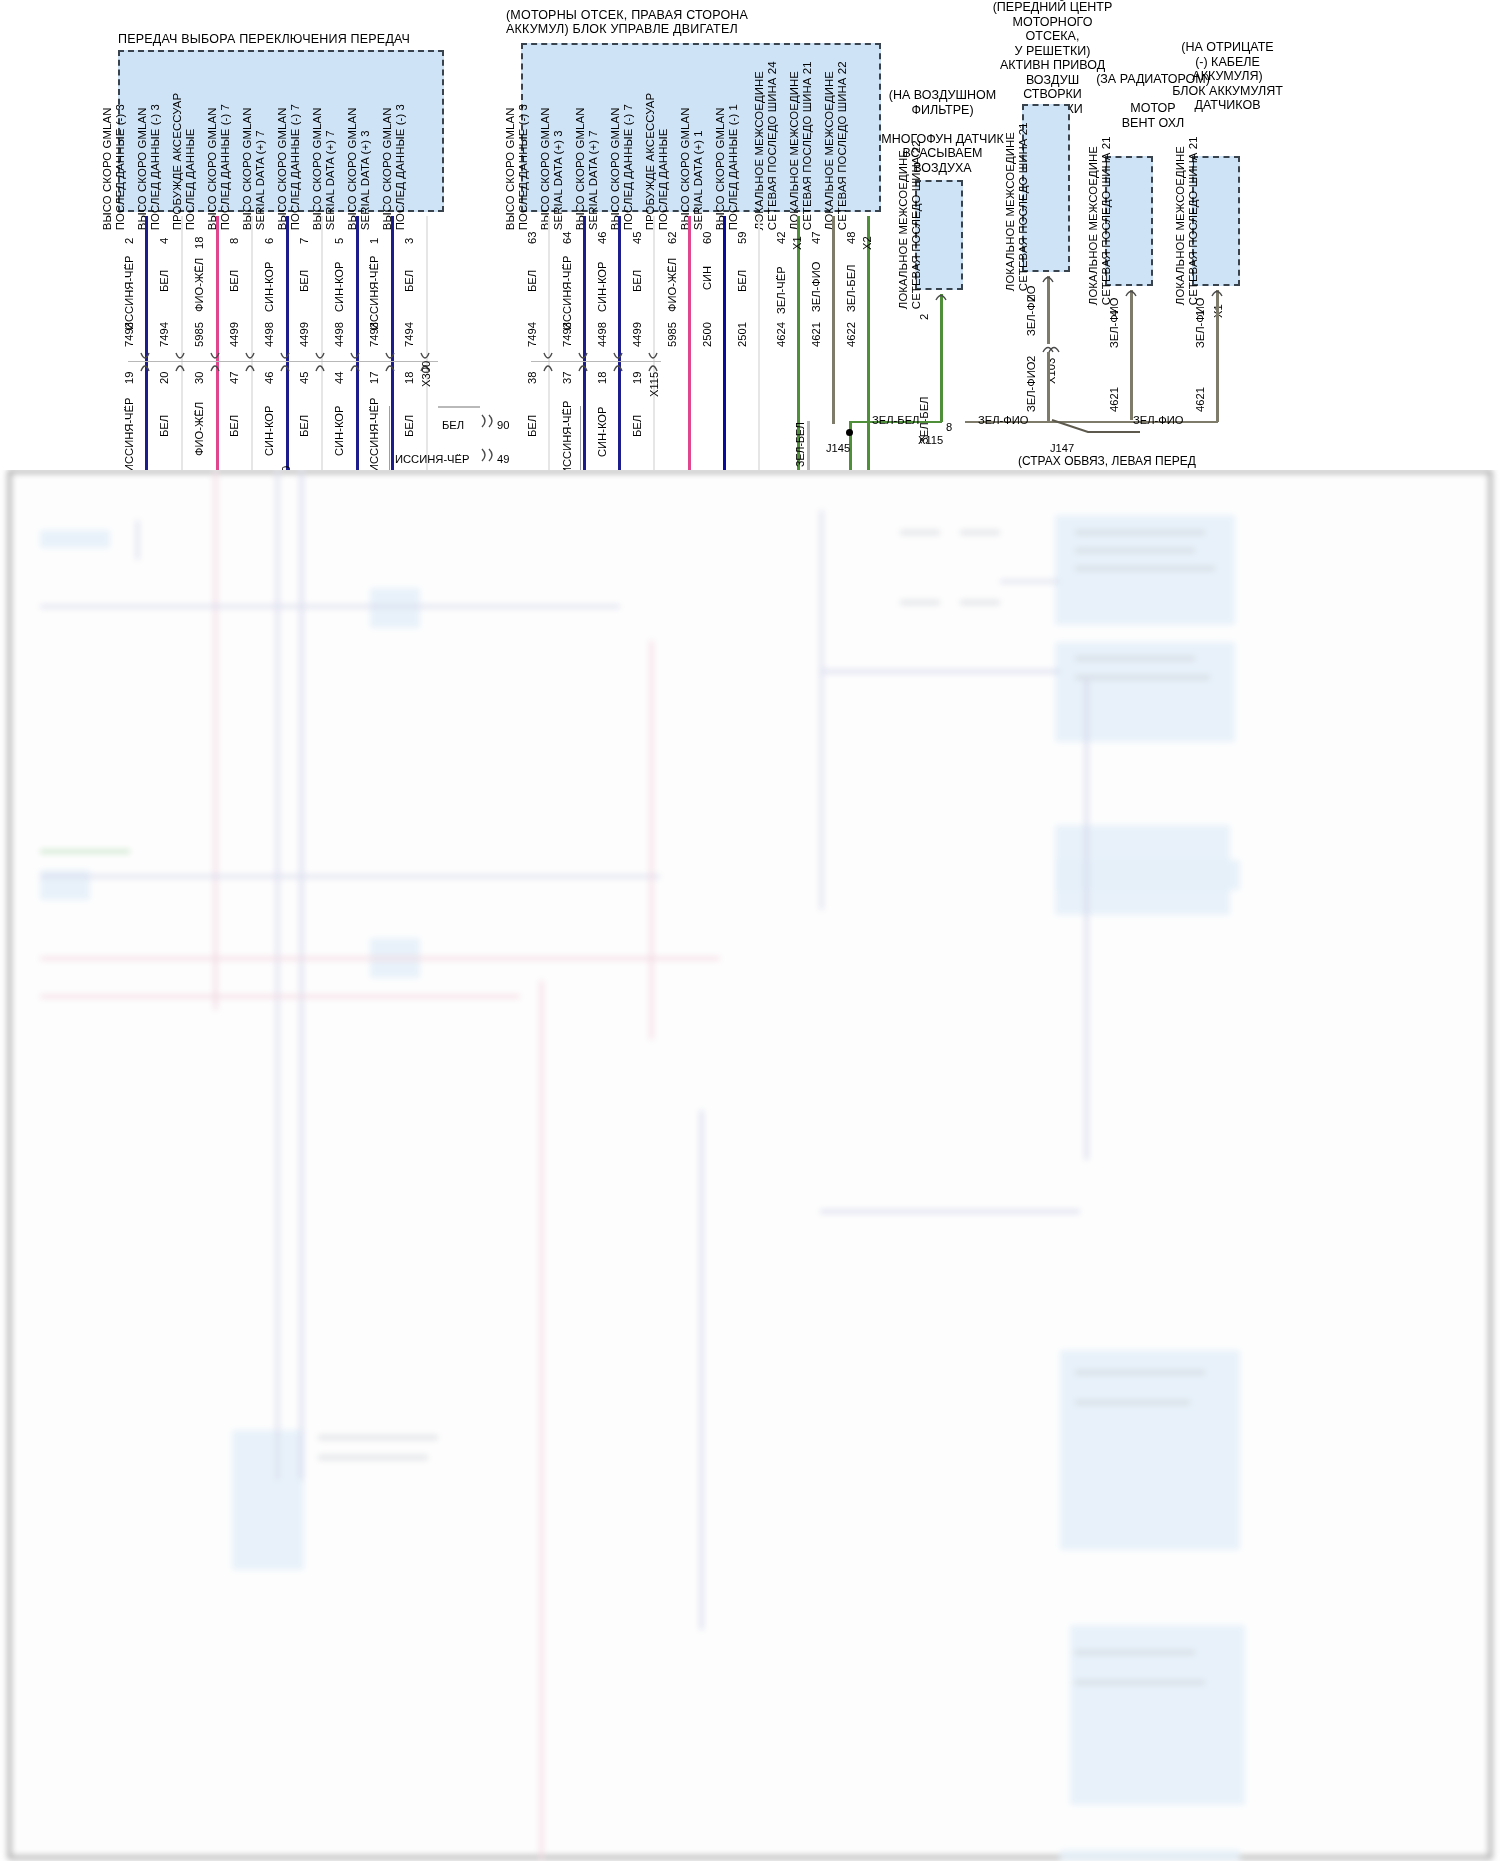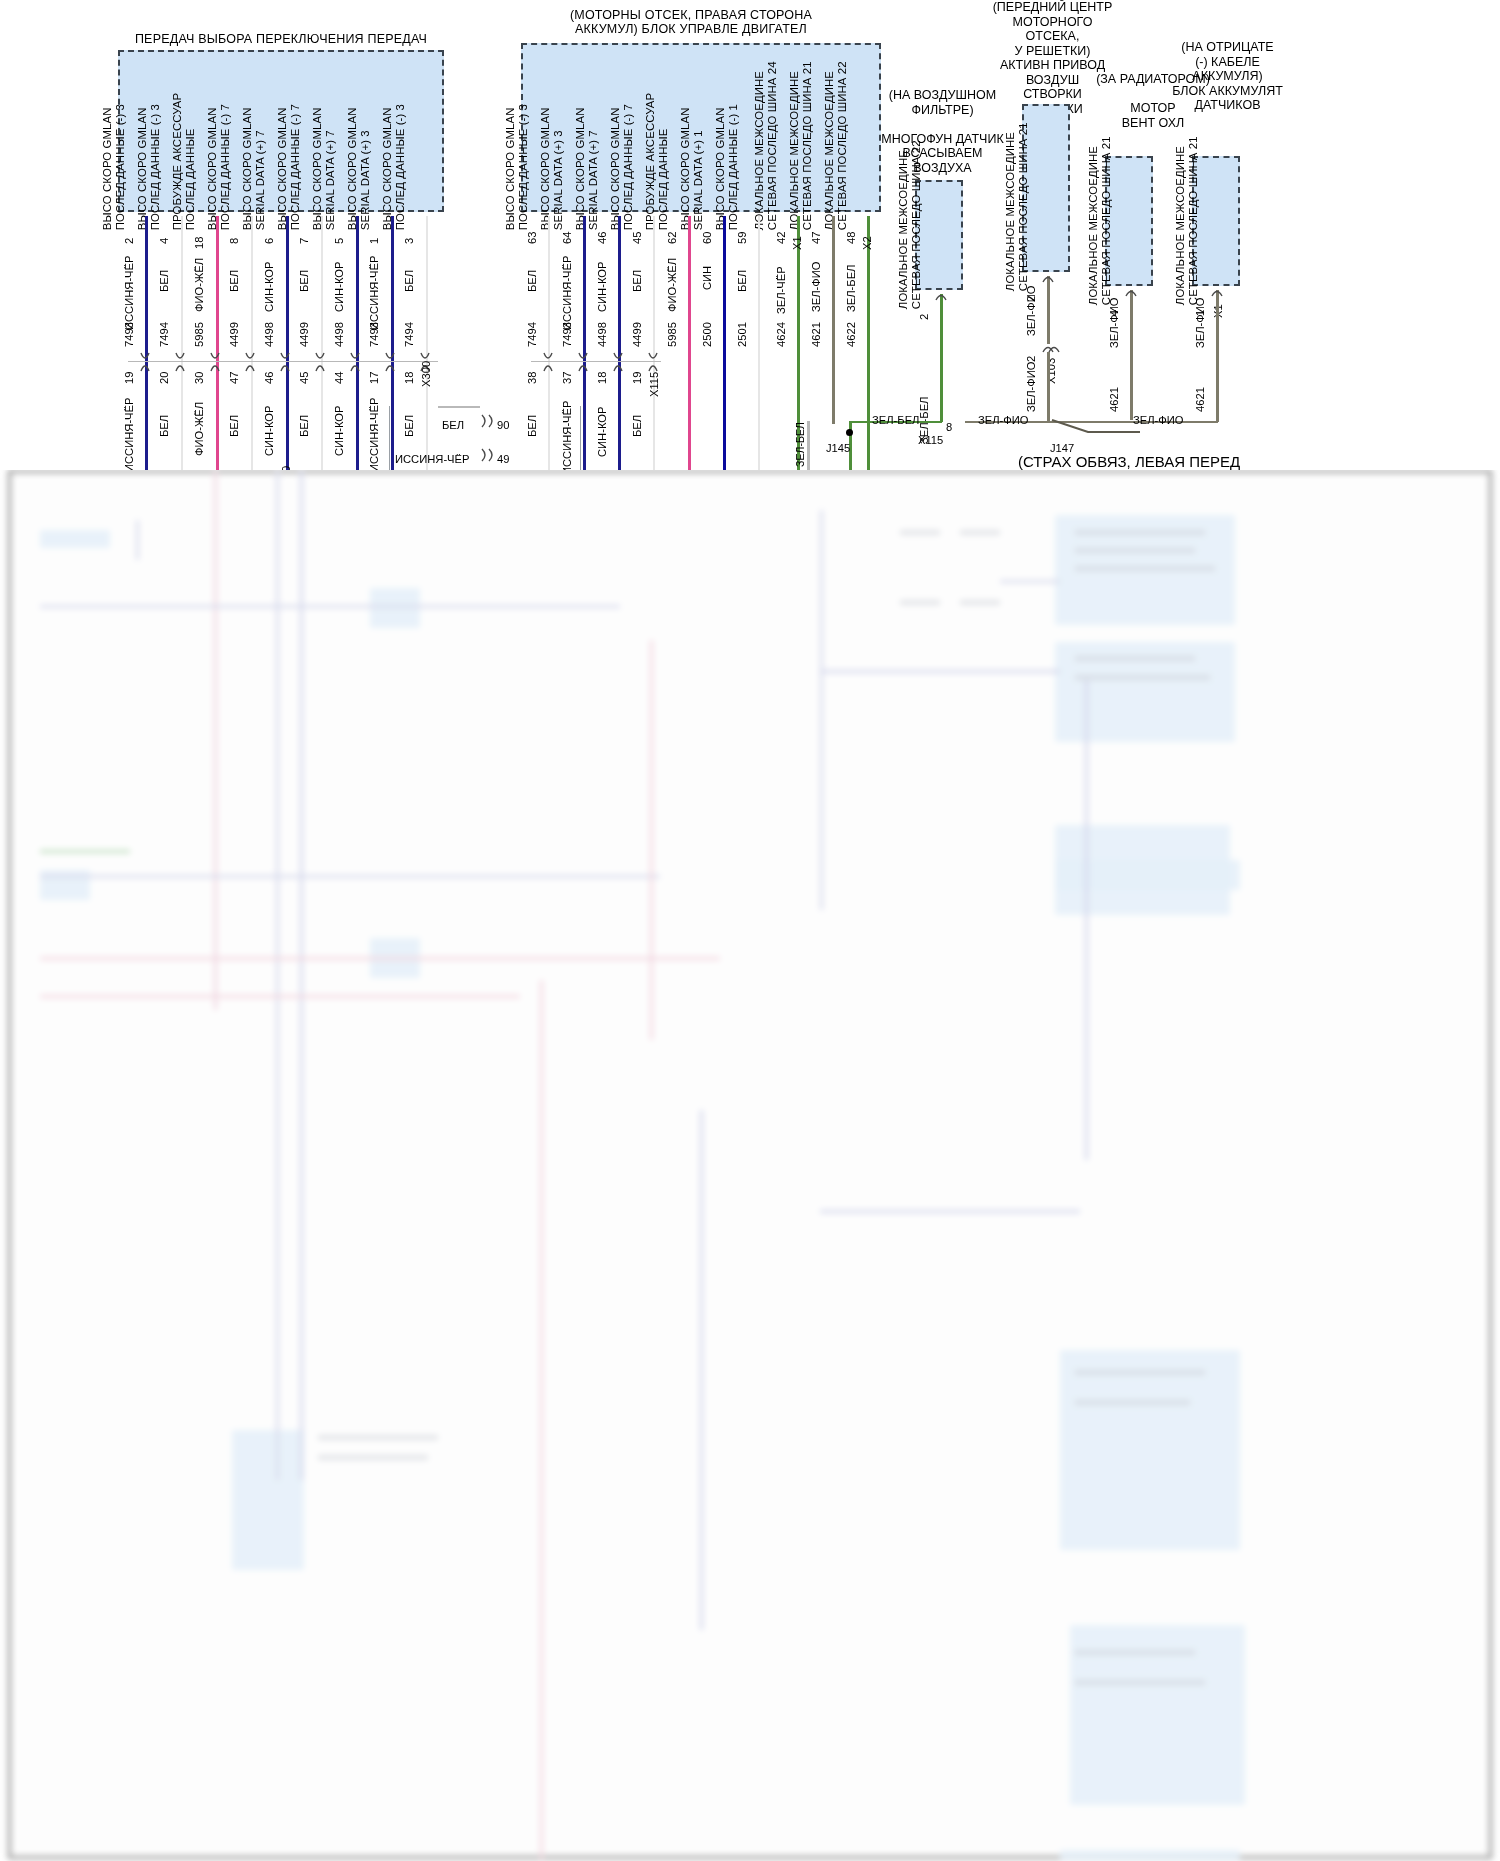--- a/index.html
+++ b/index.html
@@ -32,21 +32,20 @@
   
   .conn{
     position:absolute;
     background:#cfe3f6;
     border:2px dashed #39434d;
     box-sizing:border-box;
   }
   
   .ctitle{
     position:absolute;
-    text-align:center;
     font-size:12.5px;
     line-height:14px;
     letter-spacing:.2px;
     white-space:pre-line;
   }
 
   
   .vlab{
     position:absolute;
     transform-origin:left bottom;
@@ -76,21 +75,21 @@
 
   
   .hdash{position:absolute;height:0;border-top:1px solid #b8b8b8;}
 
   
   .hwire{position:absolute;height:2px;}
   .dot{position:absolute;width:7px;height:7px;border-radius:50%;background:#000;}
   .htxt{position:absolute;font-size:11.2px;white-space:nowrap;}
 
   
-  .jcap{position:absolute;font-size:15px;white-space:pre-line;line-height:13px;}
+  .jcap{position:absolute;font-size:12px;white-space:pre-line;line-height:13px;}
 
   
   .cap{position:absolute;text-align:center;font-size:12.5px;line-height:14.5px;white-space:pre-line;}
 </style>
 </head>
 <body>
 
 <div id="stage">
 
   <div class="faded">

